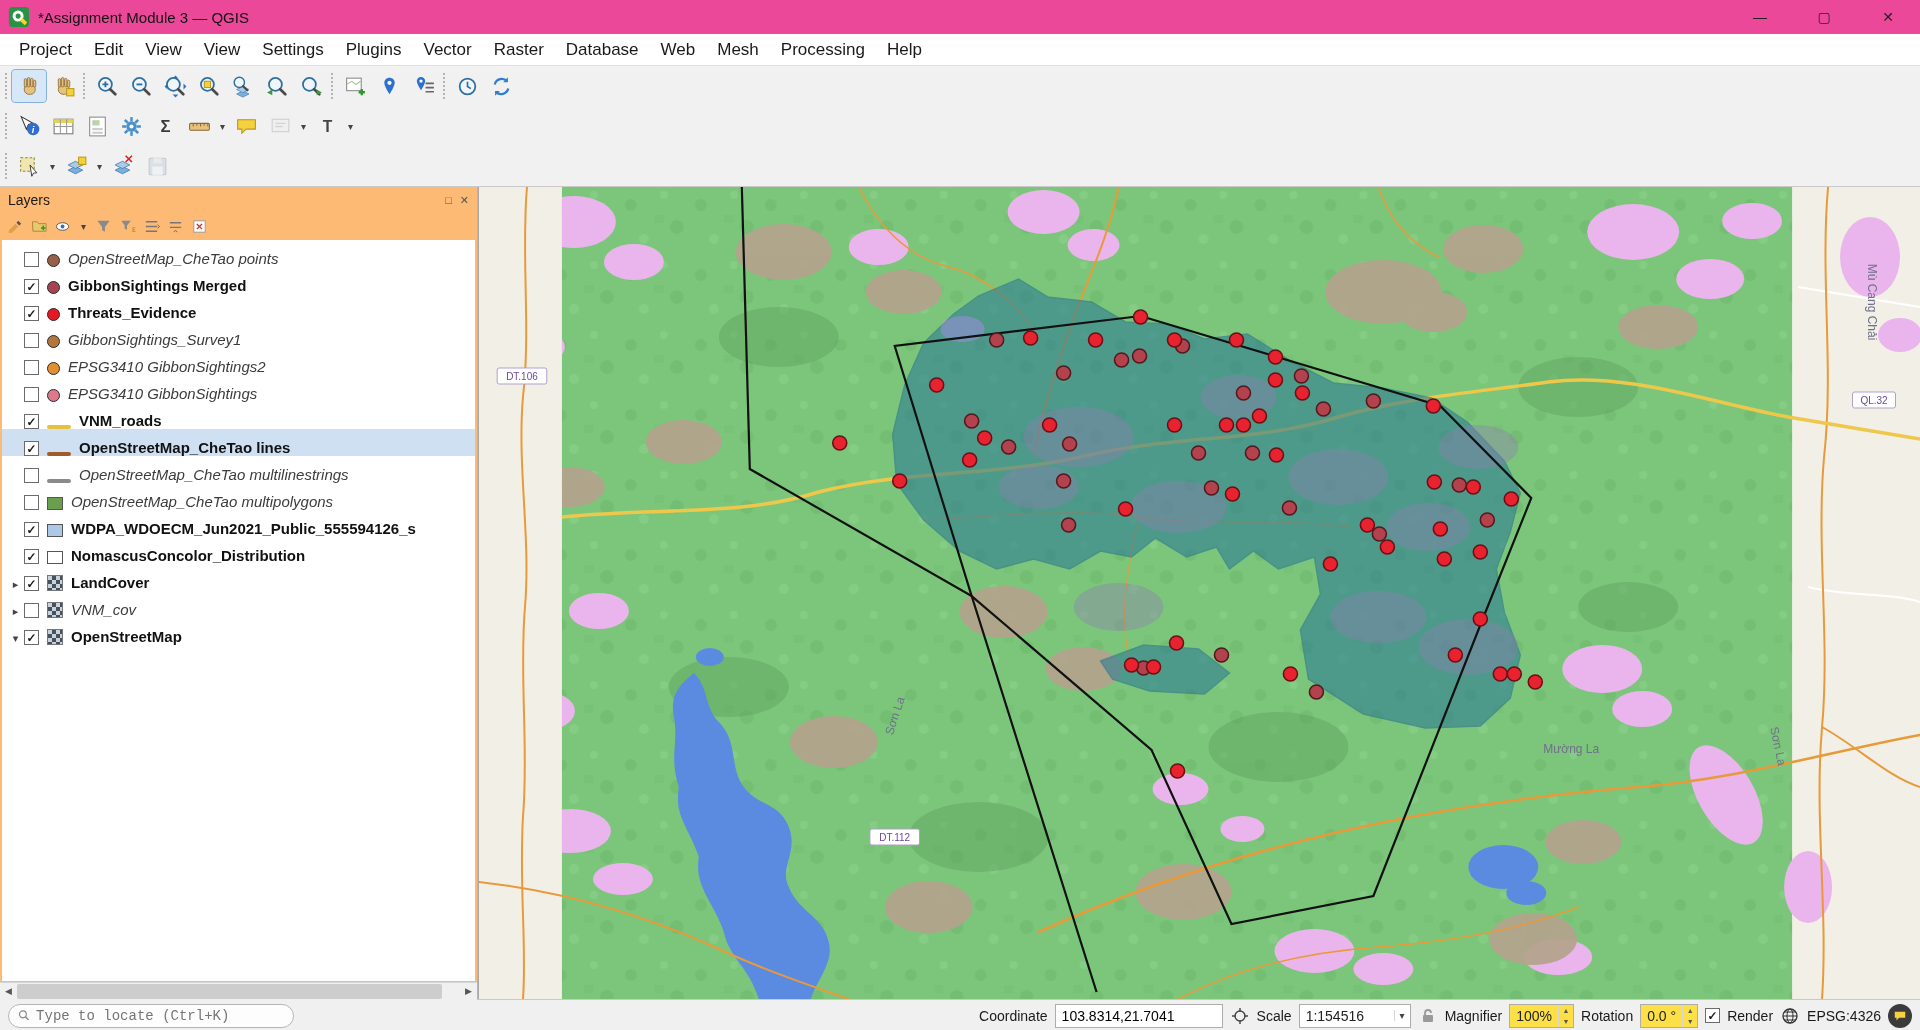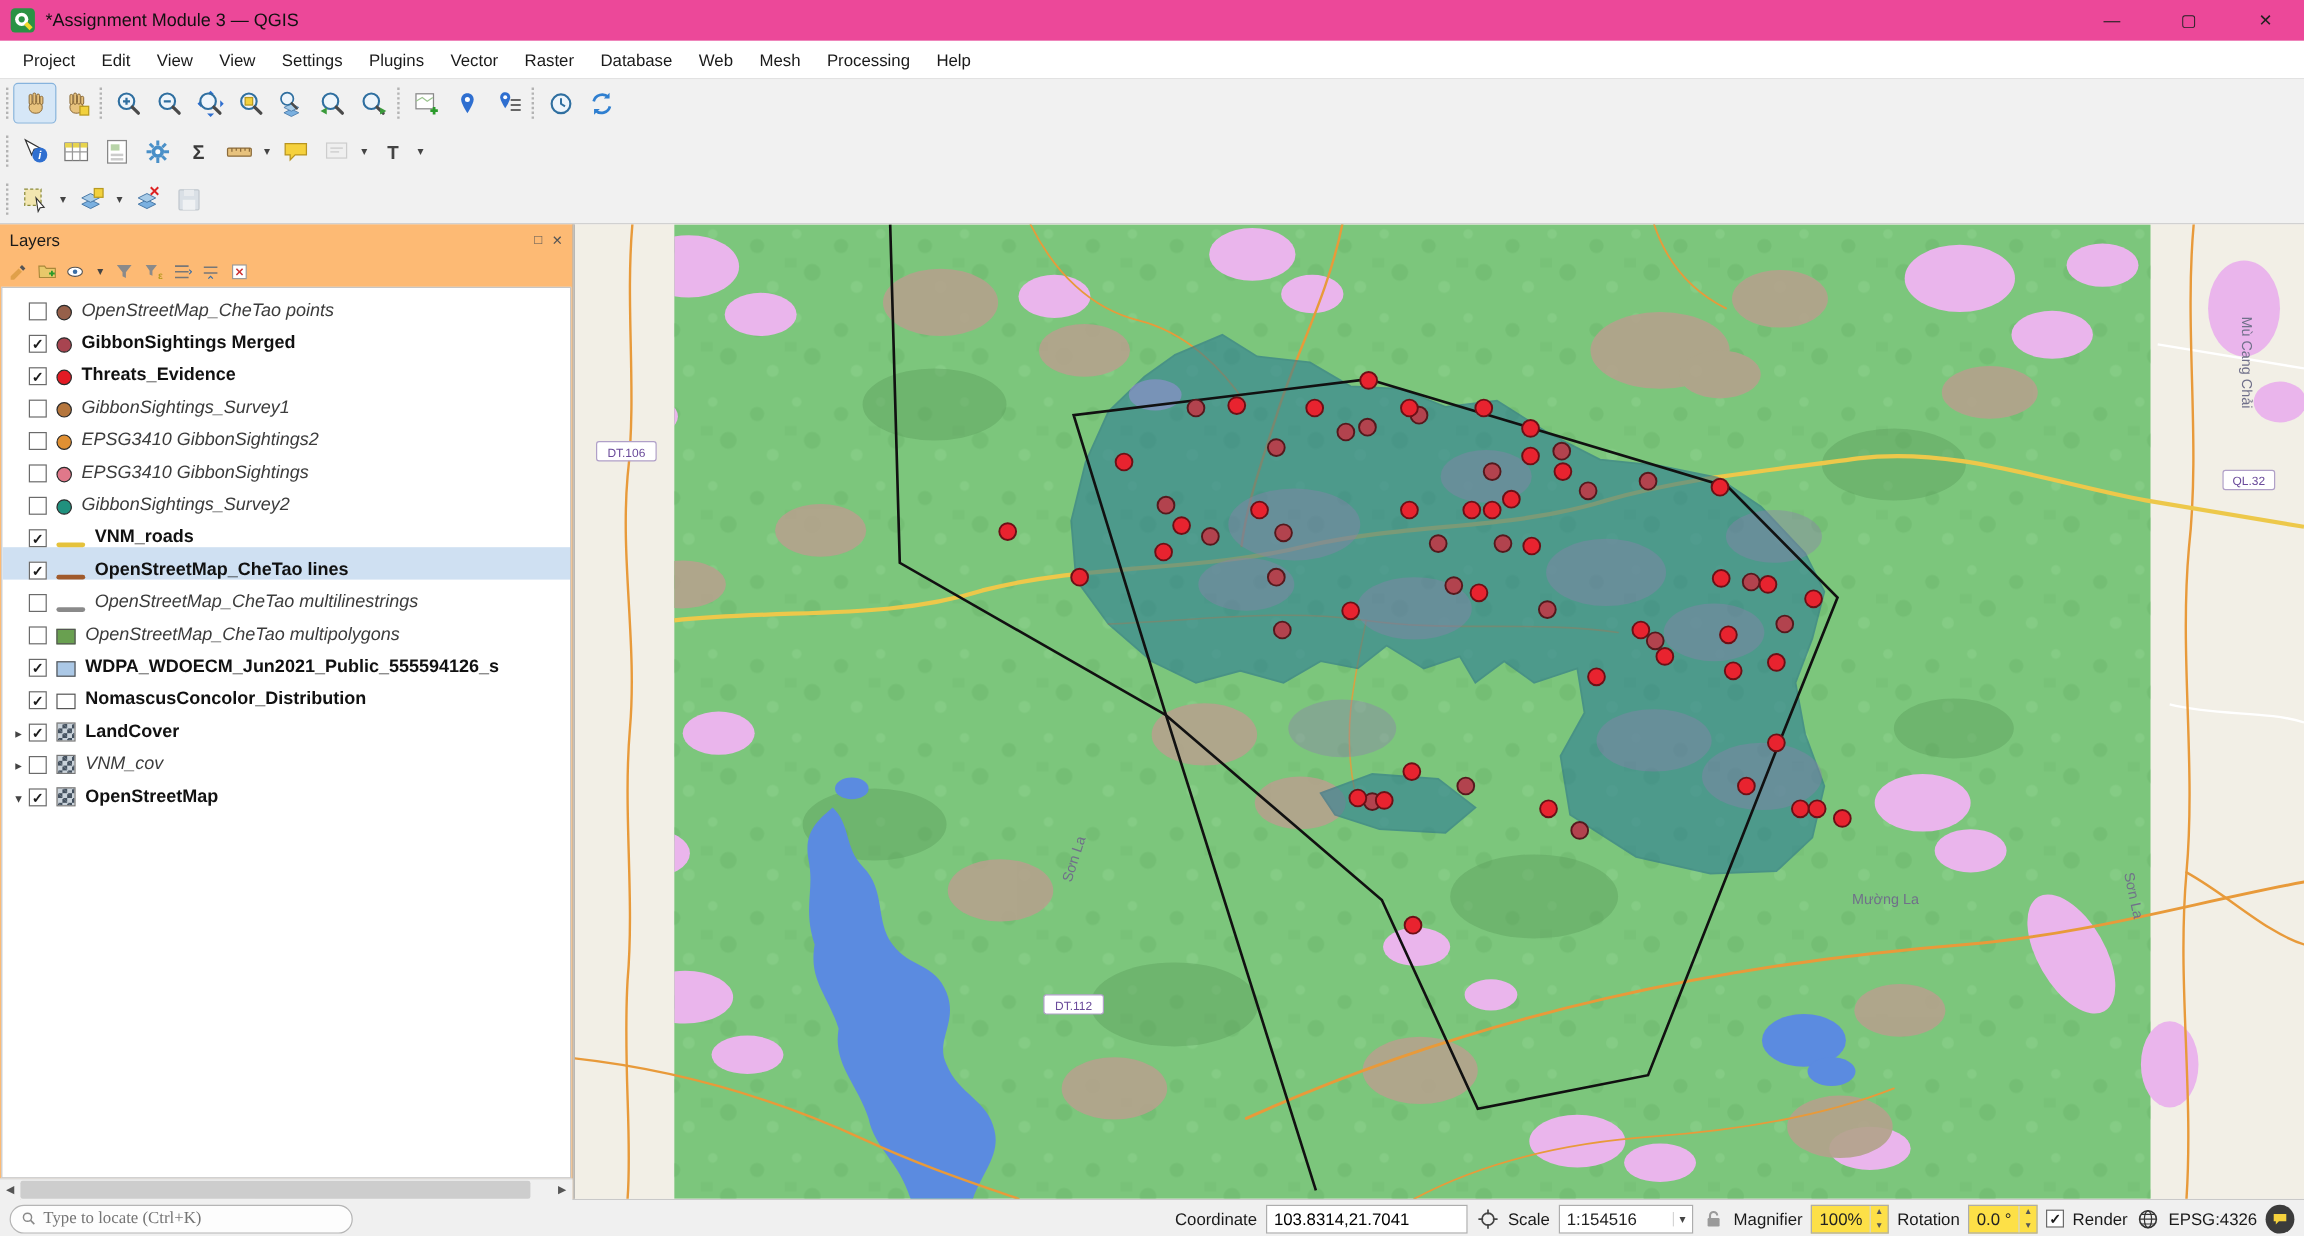--- a/index.html
+++ b/index.html
@@ -6,21 +6,21 @@
   html,body { width:1920px; height:1030px; overflow:hidden; font-family:"Liberation Sans", sans-serif; background:#f0f0f0; }
 
   
   .titlebar { height:34px; background:#ec4899; display:flex; align-items:center; padding-left:8px; font-size:15px; color:#111; }
   .app-icon { width:22px; height:22px; margin-right:8px; }
   .win-btns { margin-left:auto; display:flex; height:34px; }
   .win-btn { width:64px; display:flex; align-items:center; justify-content:center; font-size:14px; color:#222; }
 
   
   .menubar { height:32px; background:#fff; display:flex; align-items:center; padding-left:8px; border-bottom:1px solid #e2e2e2; }
-  .menu-item { padding:4px 11px; font-size:14px; color:#1a1a1a; }
+  .menu-item { padding:4px 11px; font-size:17px; color:#1a1a1a; }
 
   
   .toolbars { background:#f1f1f1; border-bottom:1px solid #c9c9c9; }
   .tb-row { display:flex; align-items:center; height:40px; padding-left:2px; }
   .tb-sep { height:26px; border-left:2px dotted #b3b3b3; margin:0 5px 0 3px; }
   .tb-btn { width:34px; height:32px; display:flex; align-items:center; justify-content:center; border-radius:3px; }
   .tb-btn.active { background:#d6e7f7; outline:1px solid #86b3dd; }
   .tb-btn svg { width:25px; height:25px; }
   .tb-btn.disabled { opacity:.4; }
   .dd { width:13px; font-size:10px; color:#444; display:flex; align-items:center; justify-content:center; }
@@ -62,21 +62,21 @@
   .map svg { width:100%; height:100%; display:block; }
   .pink { fill:#eab5ec; }
   .tan  { fill:#b3a38c; opacity:.92; }
   .lav  { fill:#8e7fae; opacity:.40; }
   .dg   { fill:#5da05d; opacity:.45; }
   .ro   { stroke:#e89a3a; fill:none; stroke-linecap:round; }
 
   
   .statusbar { height:32px; background:#f0f0f0; border-top:1px solid #c9c9c9; display:flex; align-items:center; padding:0 8px; font-size:14px; color:#222; gap:7px; }
   .locate { width:286px; height:24px; border:1px solid #b5b5b5; border-radius:12px; background:#fdfdfd; display:flex; align-items:center; padding:0 9px; gap:6px; color:#8a8a8a; }
-  .locate input { border:none; outline:none; background:transparent; font-size:14px; width:100%; font-family:Liberation Serif, serif; color:#444; }
+  .locate input { border:none; outline:none; background:transparent; font-size:14px; width:100%; font-family:Liberation Mono, monospace; color:#444; }
   .sb-spring { flex:1; }
   .sb-label { color:#1a1a1a; }
   .sb-input { height:24px; border:1px solid #adadad; background:#fff; padding:0 6px; font-size:14px; width:168px; font-family:"Liberation Sans",sans-serif; }
   .combo { height:24px; border:1px solid #adadad; background:#fff; display:flex; align-items:center; width:112px; }
   .combo .val { flex:1; padding:0 6px; }
   .combo .car { width:16px; text-align:center; font-size:10px; color:#444; border-left:1px solid #d5d5d5; }
   .spin { height:24px; border:1px solid #adadad; background:#fde047; display:flex; align-items:center; }
   .spin .val { padding:0 6px; }
   .spin .arrows { width:15px; display:flex; flex-direction:column; border-left:1px solid #d5d5d5; font-size:7px; color:#555; text-align:center; line-height:11px; }
   .sb-icon { width:20px; height:20px; display:flex; align-items:center; justify-content:center; }
@@ -436,26 +436,20 @@
           <span class="lr-arrow"></span>
           <div class="cb"></div>
           <span class="lr-icon icon-point" style="background: rgb(224, 144, 51);"></span>
           <span class="lr-label italic">EPSG3410 GibbonSightings2</span>
         </div>
         <div class="layer-row">
           <span class="lr-arrow"></span>
           <div class="cb"></div>
           <span class="lr-icon icon-point" style="background: rgb(224, 120, 138);"></span>
           <span class="lr-label italic">EPSG3410 GibbonSightings</span>
-        </div>
-        <div class="layer-row">
-          <span class="lr-arrow"></span>
-          <div class="cb"></div>
-          <span class="lr-icon icon-point" style="background: rgb(32, 145, 126);"></span>
-          <span class="lr-label italic">GibbonSightings_Survey2</span>
         </div>
         <div class="layer-row">
           <span class="lr-arrow"></span>
           <div class="cb on">✓</div>
           <span class="lr-icon icon-line" style="background: rgb(229, 194, 60);"></span>
           <span class="lr-label bold">VNM_roads</span>
         </div>
         <div class="layer-row sel">
           <span class="lr-arrow"></span>
           <div class="cb on">✓</div>

